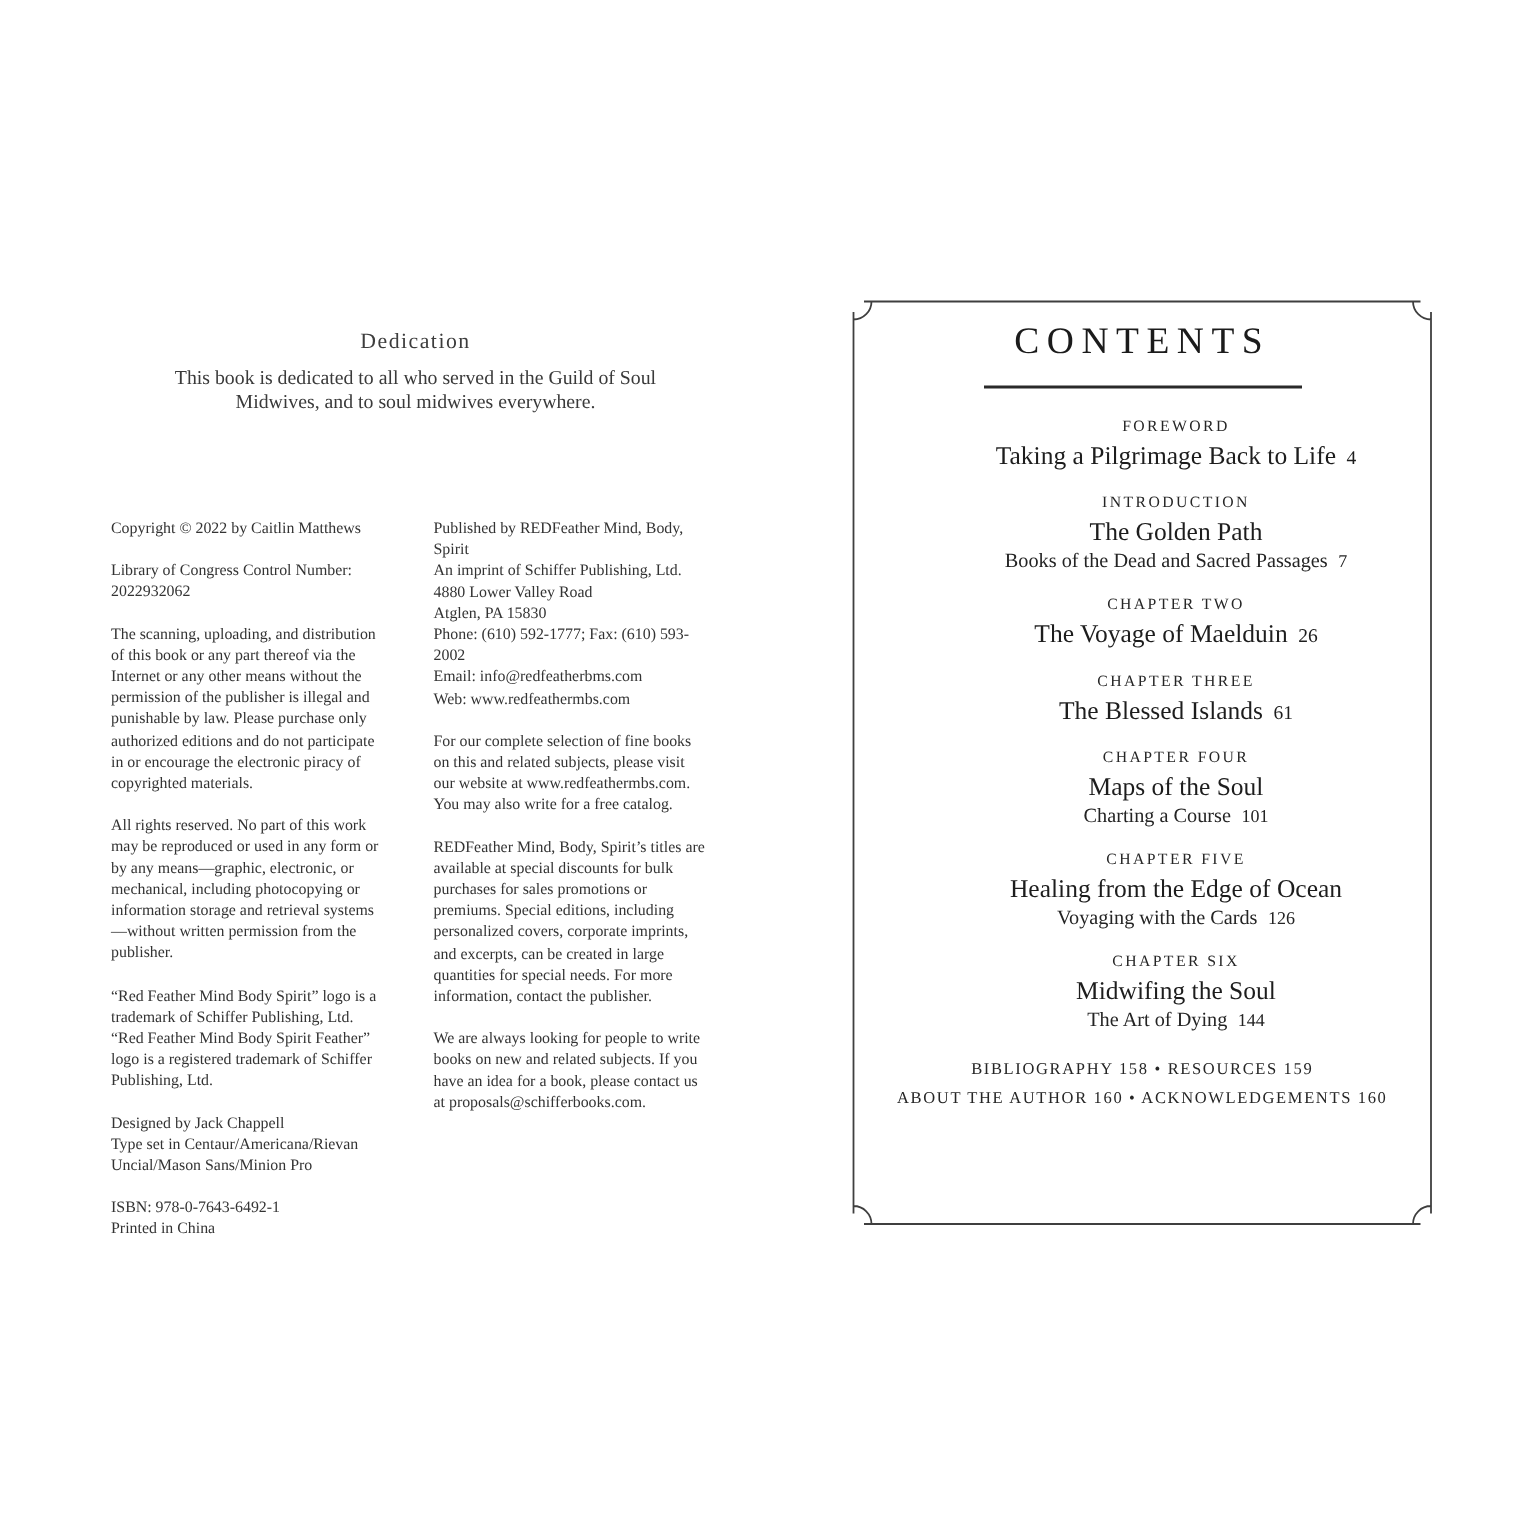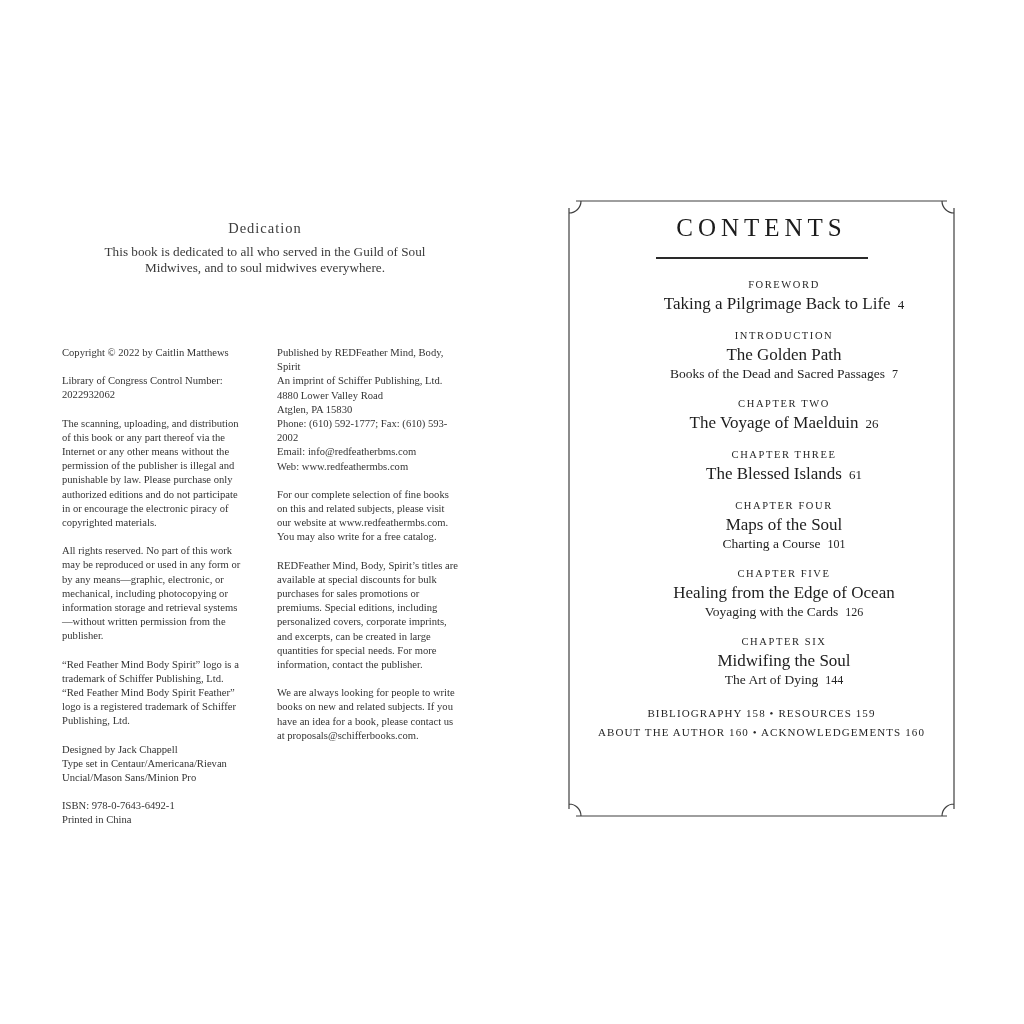--- a/index.html
+++ b/index.html
@@ -12,21 +12,21 @@
     width: 1024px;
     height: 1024px;
     position: relative;
     overflow: hidden;
     color: #2b2b2b;
   }
 
   
   .left-page {
     position: absolute;
-    left: 58px;
+    left: 70px;
     top: 220px;
     width: 414px;
   }
   .dedication {
     text-align: center;
     color: #3a3a3a;
   }
   .dedication-heading {
     font-size: 14.5px;
     font-weight: normal;

